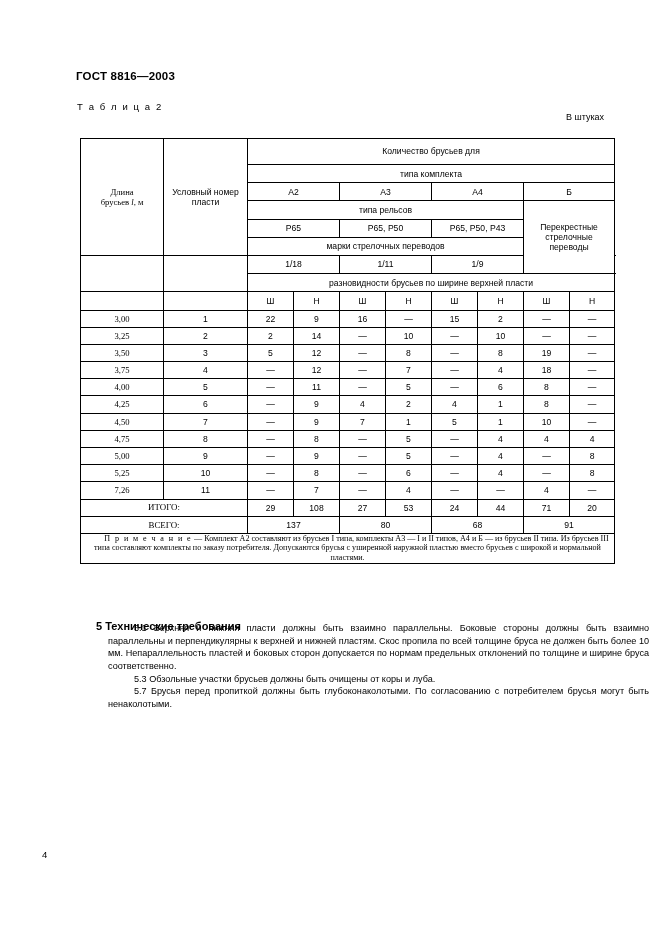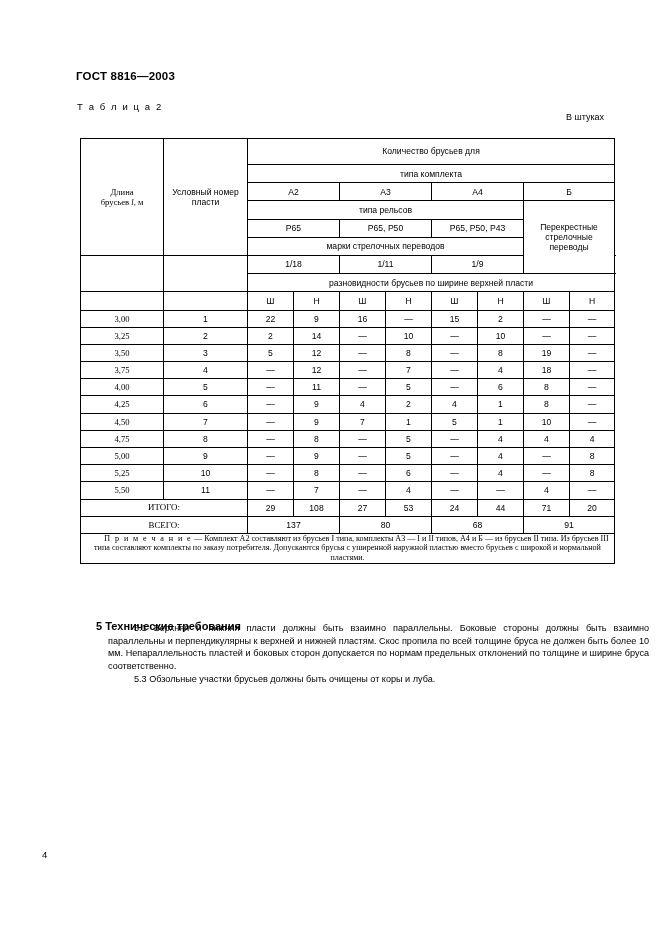--- a/index.html
+++ b/index.html
@@ -295,21 +295,21 @@
             <td>—</td>
             <td class="tb-thick-r">8</td>
             <td>—</td>
             <td class="tb-thick-r">6</td>
             <td>—</td>
             <td class="tb-thick-r">4</td>
             <td>—</td>
             <td class="tb-thick-r">8</td>
           </tr>
         <tr class="h-row">
-            <td class="tb-thick-l tb-thick-b">5,50</td>
+            <td class="tb-thick-l tb-thick-b">7,26</td>
             <td class="tb-thick-b">11</td>
             <td class="tb-thick-b">—</td>
             <td class="tb-thick-r tb-thick-b">7</td>
             <td class="tb-thick-b">—</td>
             <td class="tb-thick-r tb-thick-b">4</td>
             <td class="tb-thick-b">—</td>
             <td class="tb-thick-r tb-thick-b">—</td>
             <td class="tb-thick-b">4</td>
             <td class="tb-thick-r tb-thick-b">—</td>
           </tr>
@@ -339,17 +339,18 @@
         </tr>
       </tbody>
     </table>
   </div>
 
   <div class="section-head">5  Технические требования</div>
 
   <div class="body-text">
     <p>5.1  Верхняя и нижняя пласти должны быть взаимно параллельны. Боковые стороны должны быть взаимно параллельны и перпендикулярны к верхней и нижней пластям. Скос пропила по всей толщине бруса не должен быть более 10 мм. Непараллельность пластей и боковых сторон допускается по нормам предельных отклонений по толщине и ширине бруса соответственно.</p>
     <p>5.3  Обзольные участки брусьев должны быть очищены от коры и луба.</p>
+    <p>5.7  Брусья перед пропиткой должны быть глубоконаколотыми. По согласованию с потребителем брусья могут быть ненаколотыми.</p>
   </div>
 
   <div class="pgnum">4</div>
 
 </div>
 
 </body></html>

